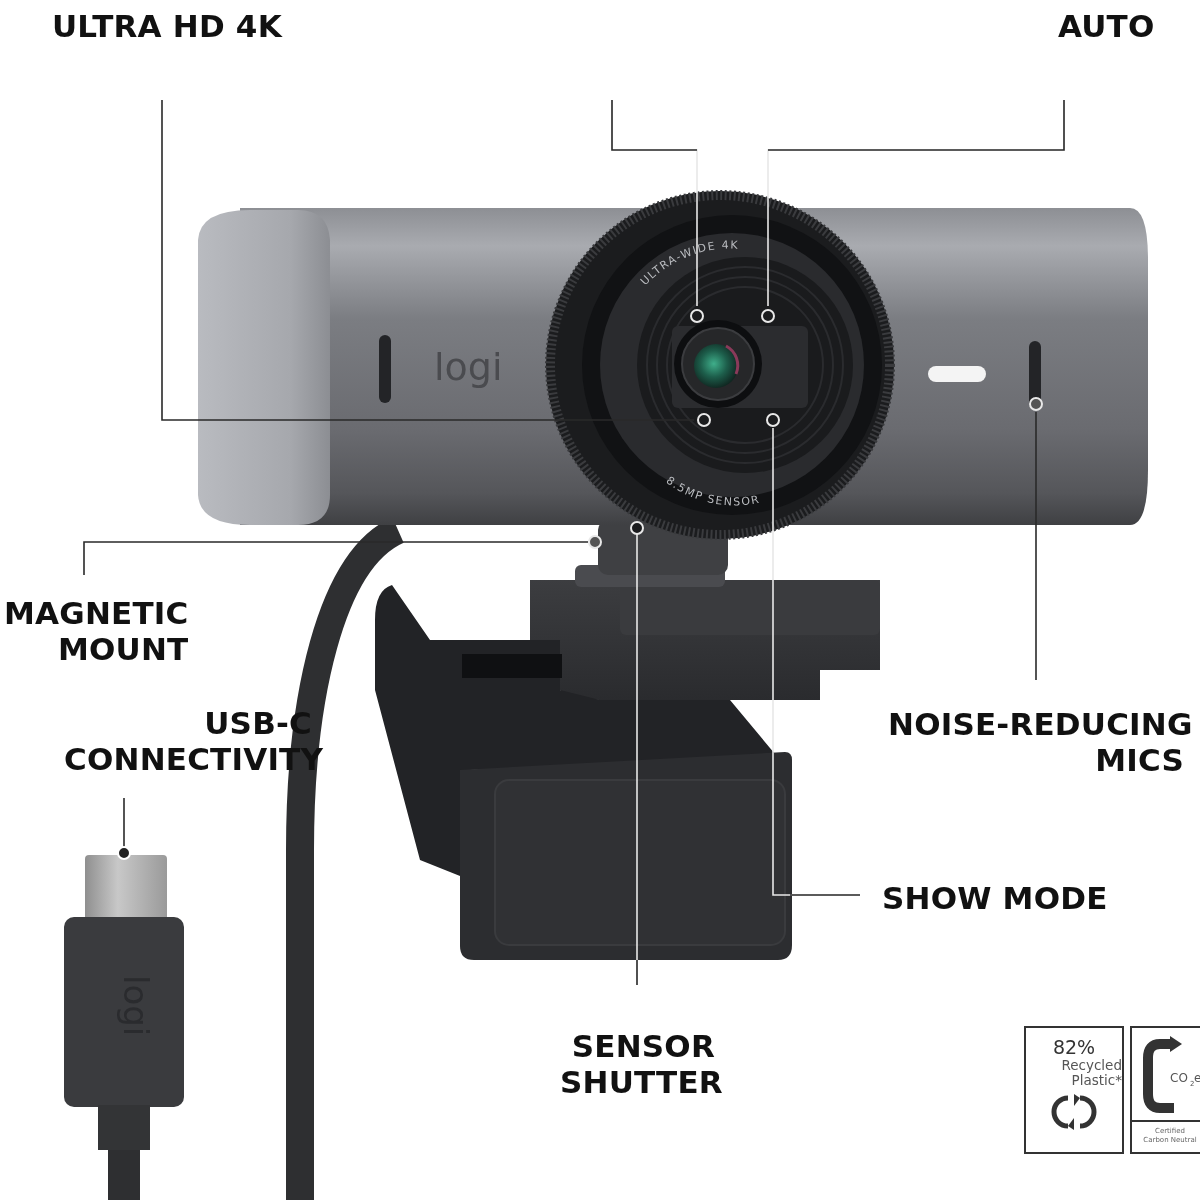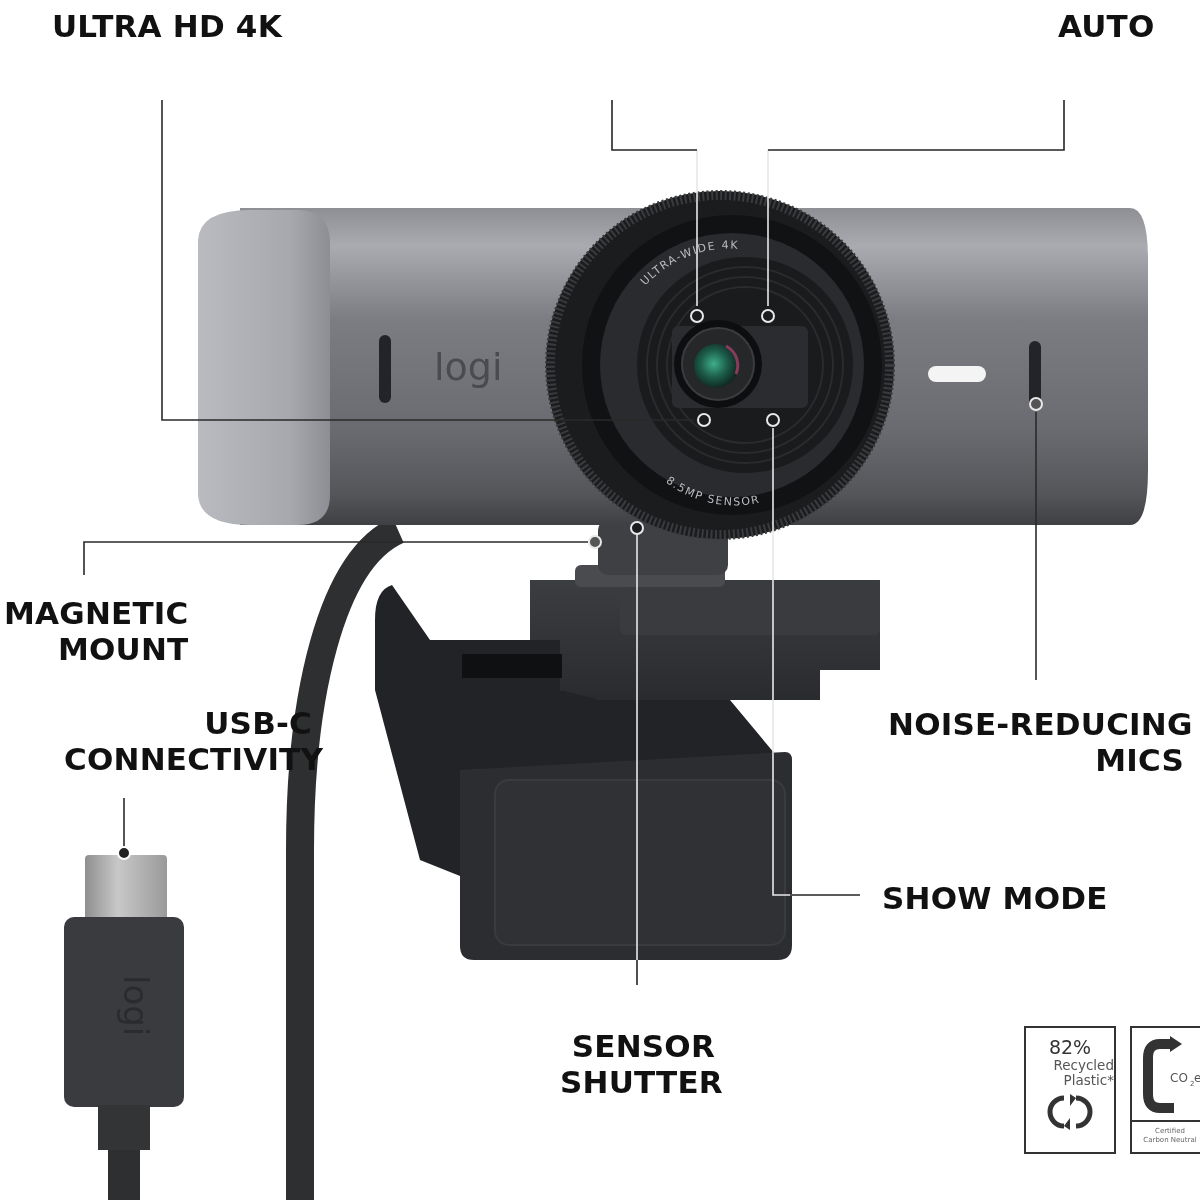--- a/index.html
+++ b/index.html
@@ -20,21 +20,21 @@
   }
   .label span { display: block; }
   .badge {
     position: absolute;
     border: 2px solid #333;
     background: #fff;
     color: #333;
     font-family: "DejaVu Sans", "Liberation Sans", sans-serif;
     text-align: center;
   }
-  .badge-recycled { left: 1024px; top: 1026px; width: 92px; height: 128px; }
+  .badge-recycled { left: 1024px; top: 1026px; width: 100px; height: 128px; }
   .badge-recycled .pct { font-size: 19px; margin-top: 8px; color: #333; }
   .badge-recycled .txt { font-size: 13.5px; line-height: 15px; color: #555; text-align: right; }
   .badge-carbon { left: 1130px; top: 1026px; width: 80px; height: 128px; }
   .badge-carbon .top { height: 94px; border-bottom: 2px solid #333; position: relative; }
   .badge-carbon .bottom { font-size: 7px; line-height: 9px; color: #666; padding-top: 5px; }
 </style>
 </head>
 <body>
 
 <div class="stage">

